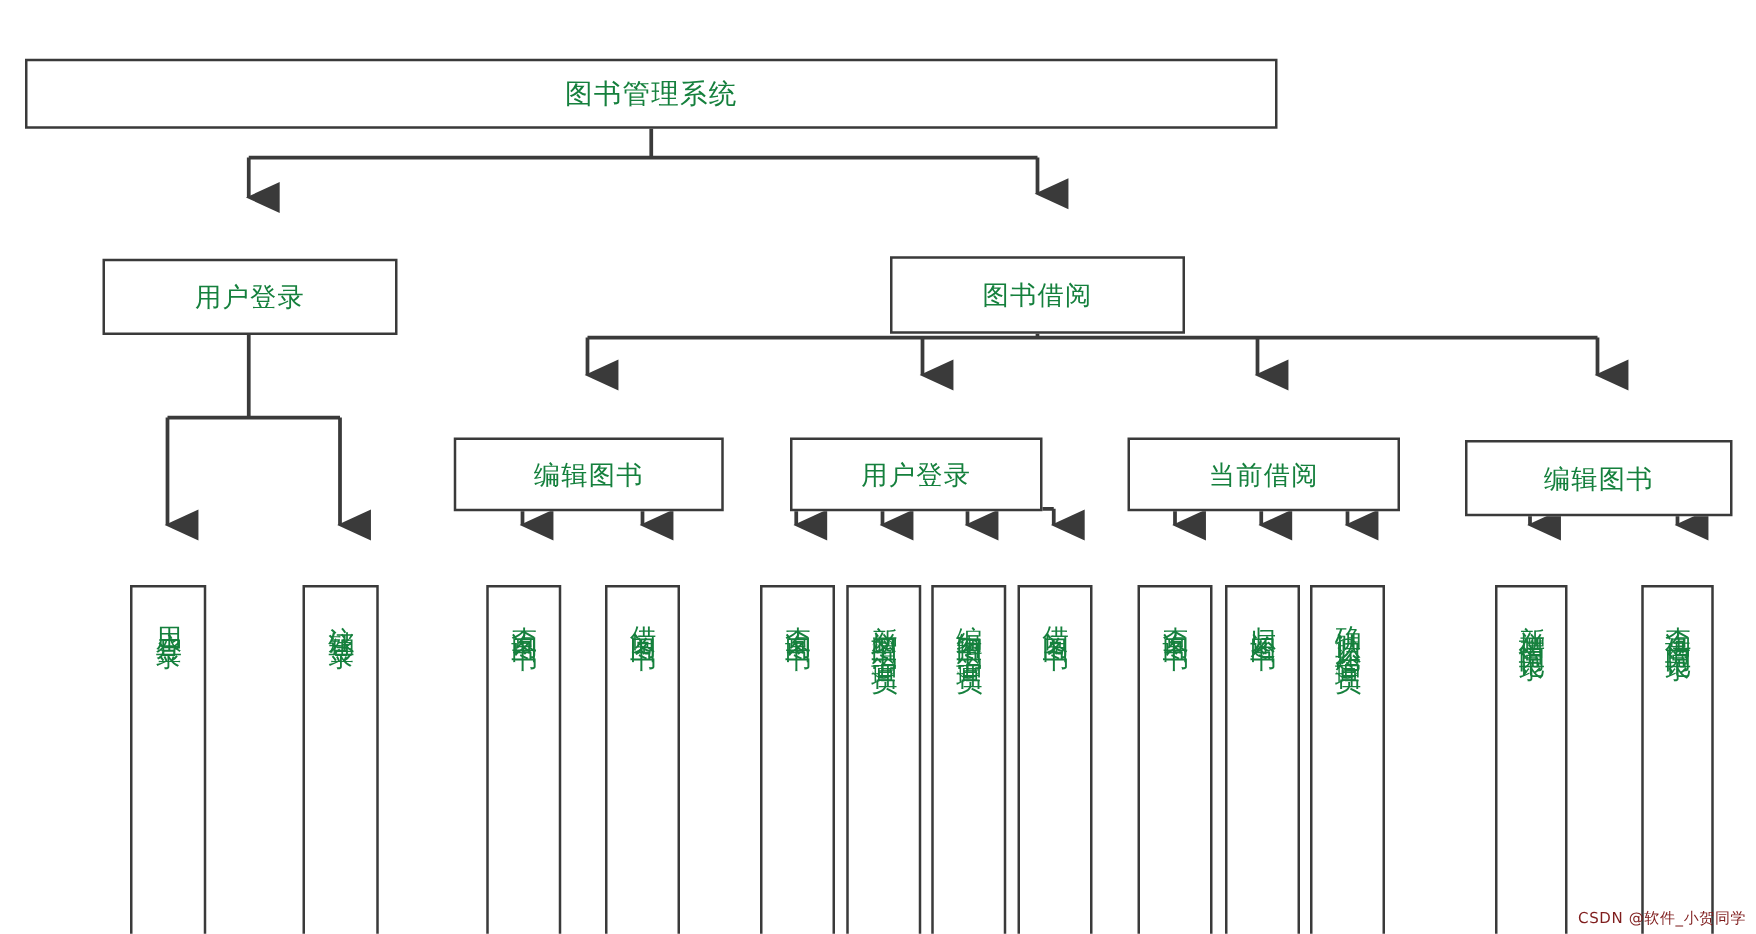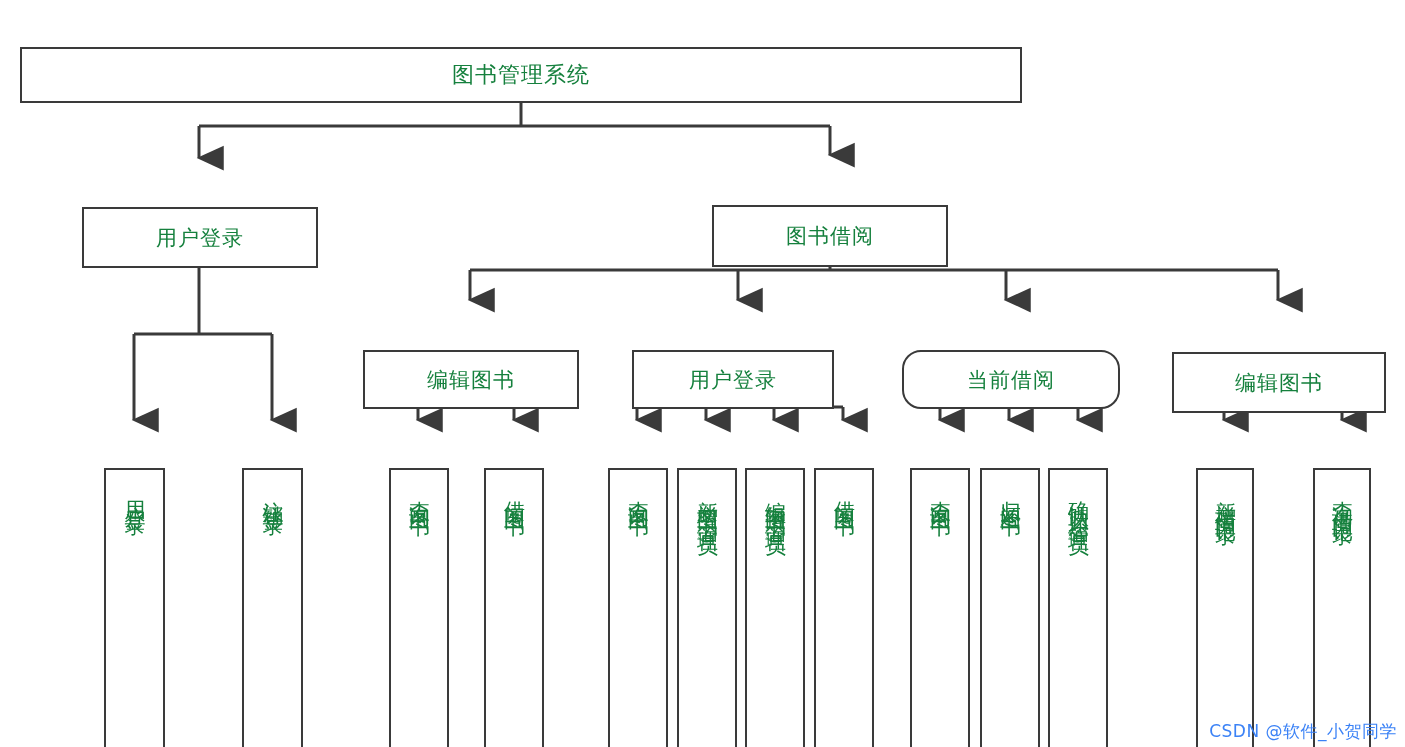--- a/index.html
+++ b/index.html
@@ -8,21 +8,21 @@
   #stage{position:relative;width:1405px;height:747px;background:#fff;}
   svg#wires{position:absolute;left:0;top:0;width:1405px;height:747px;}
   .node{position:absolute;box-sizing:border-box;background:#ffffff;
         border:2.5px solid #3a3a3a;display:flex;align-items:center;
         justify-content:center;color:#15803d;margin-top:35px;}
   .node.h{font-size:21px;letter-spacing:1px;}
   .node.root{font-size:22px;letter-spacing:1px;}
   .node.v{writing-mode:vertical-rl;text-orientation:upright;
           font-size:21px;letter-spacing:5px;line-height:1;
           padding-top:14px;justify-content:flex-start;align-items:center;}
-  .wm{position:absolute;right:8px;bottom:4px;font-size:17px;color:#3b82f6;
+  .wm{position:absolute;right:8px;bottom:4px;font-size:12px;color:#7f1d1d;
       letter-spacing:.5px;white-space:nowrap;}
 </style>
 </head>
 <body>
 
 <div id="stage">
 
   <svg id="wires" viewBox="0 0 1405 747">
     <defs>
       <marker id="arrow" viewBox="0 0 12 12" refX="6" refY="11" markerWidth="9" markerHeight="11" orient="auto">
@@ -76,21 +76,21 @@
   <div class="node root" style="left:20px;top:12px;width:1002px;height:56px;">图书管理系统</div>
 
   <div class="node h" style="left:82px;top:172px;width:236px;height:61px;">用户登录</div>
 
   <div class="node h" style="left:712px;top:170px;width:236px;height:62px;">图书借阅</div>
 
   <div class="node h" style="left:363px;top:315px;width:216px;height:59px;">编辑图书</div>
 
   <div class="node h" style="left:632px;top:315px;width:202px;height:59px;">用户登录</div>
 
-  <div class="node h" style="left:902px;top:315px;width:218px;height:59px;border-radius:19px;">当前借阅</div>
+  <div class="node h" style="left:902px;top:315px;width:218px;height:59px;">当前借阅</div>
 
   <div class="node h" style="left:1172px;top:317px;width:214px;height:61px;">编辑图书</div>
 
   <div class="node v" style="left:104px;top:433px;width:61px;height:301px;">用户登录</div>
   <div class="node v" style="left:242px;top:433px;width:61px;height:301px;">注销登录</div>
 
   <div class="node v" style="left:389px;top:433px;width:60px;height:301px;">查询图书</div>
   <div class="node v" style="left:484px;top:433px;width:60px;height:301px;">借阅图书</div>
 
   <div class="node v" style="left:608px;top:433px;width:60px;height:301px;">查询图书</div>

